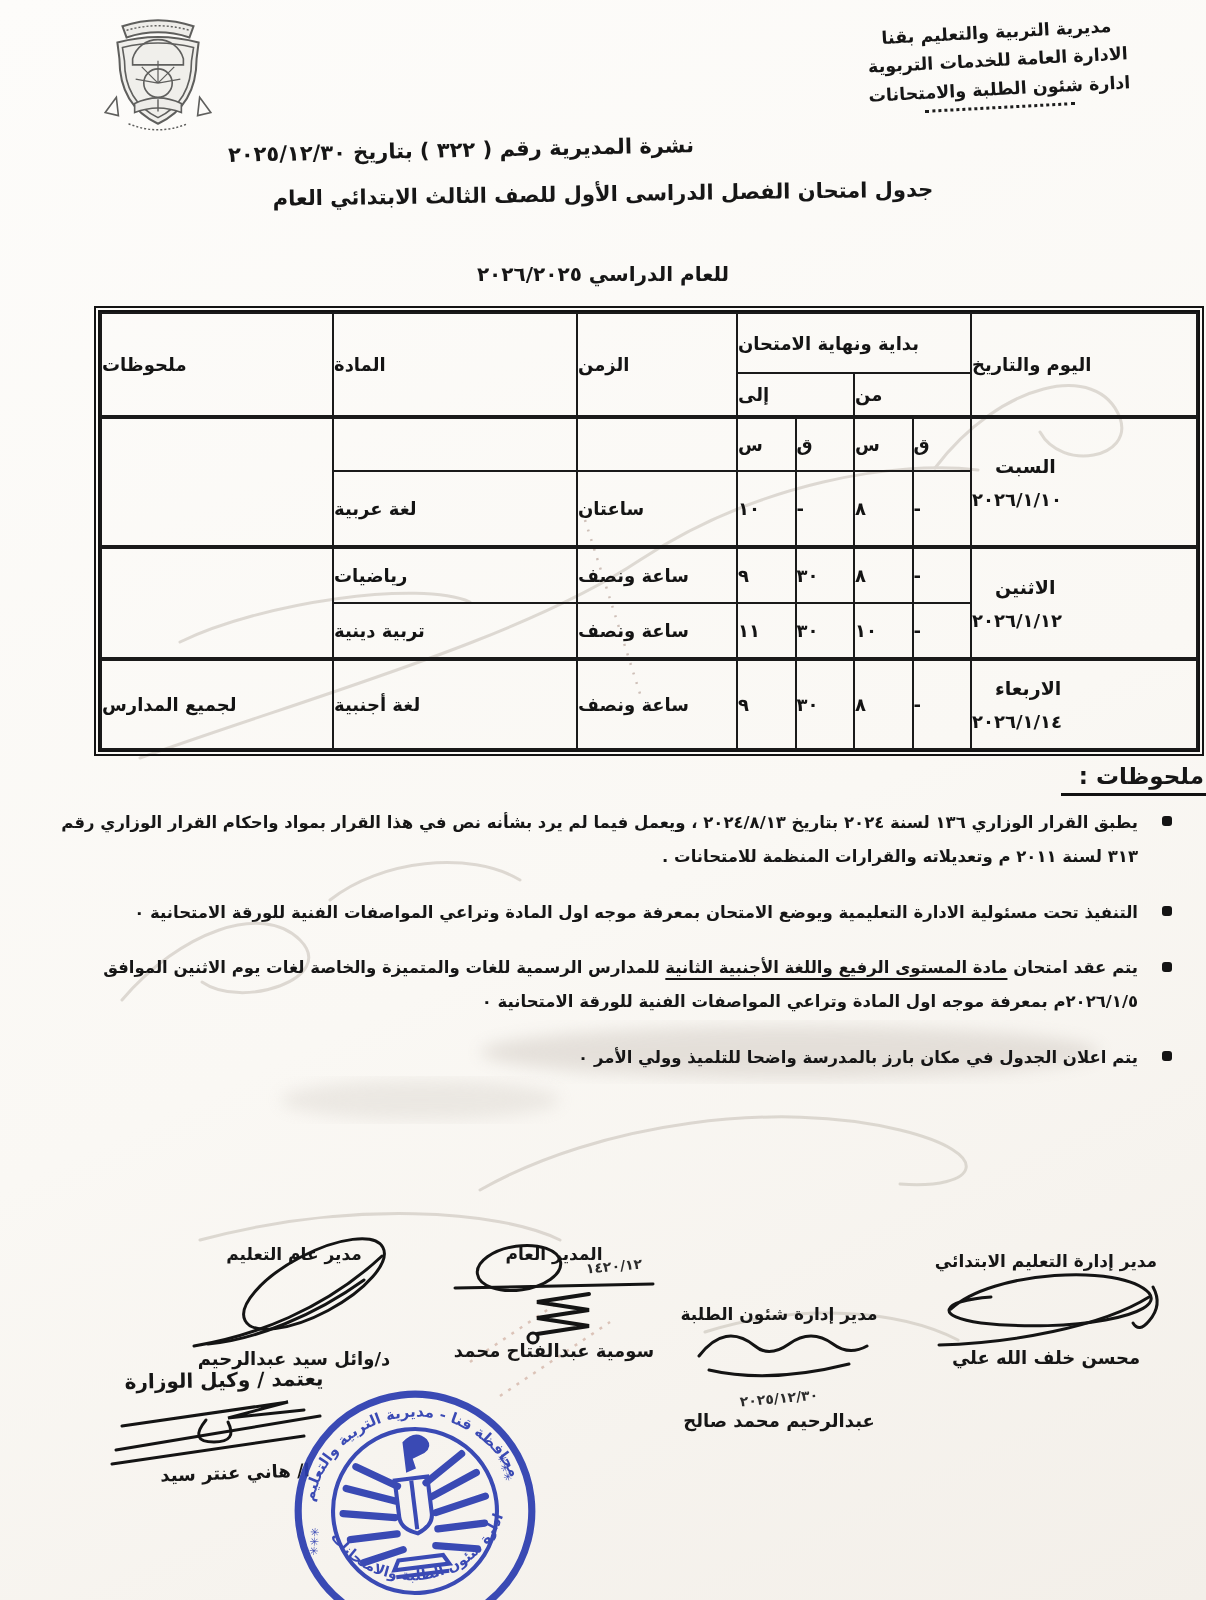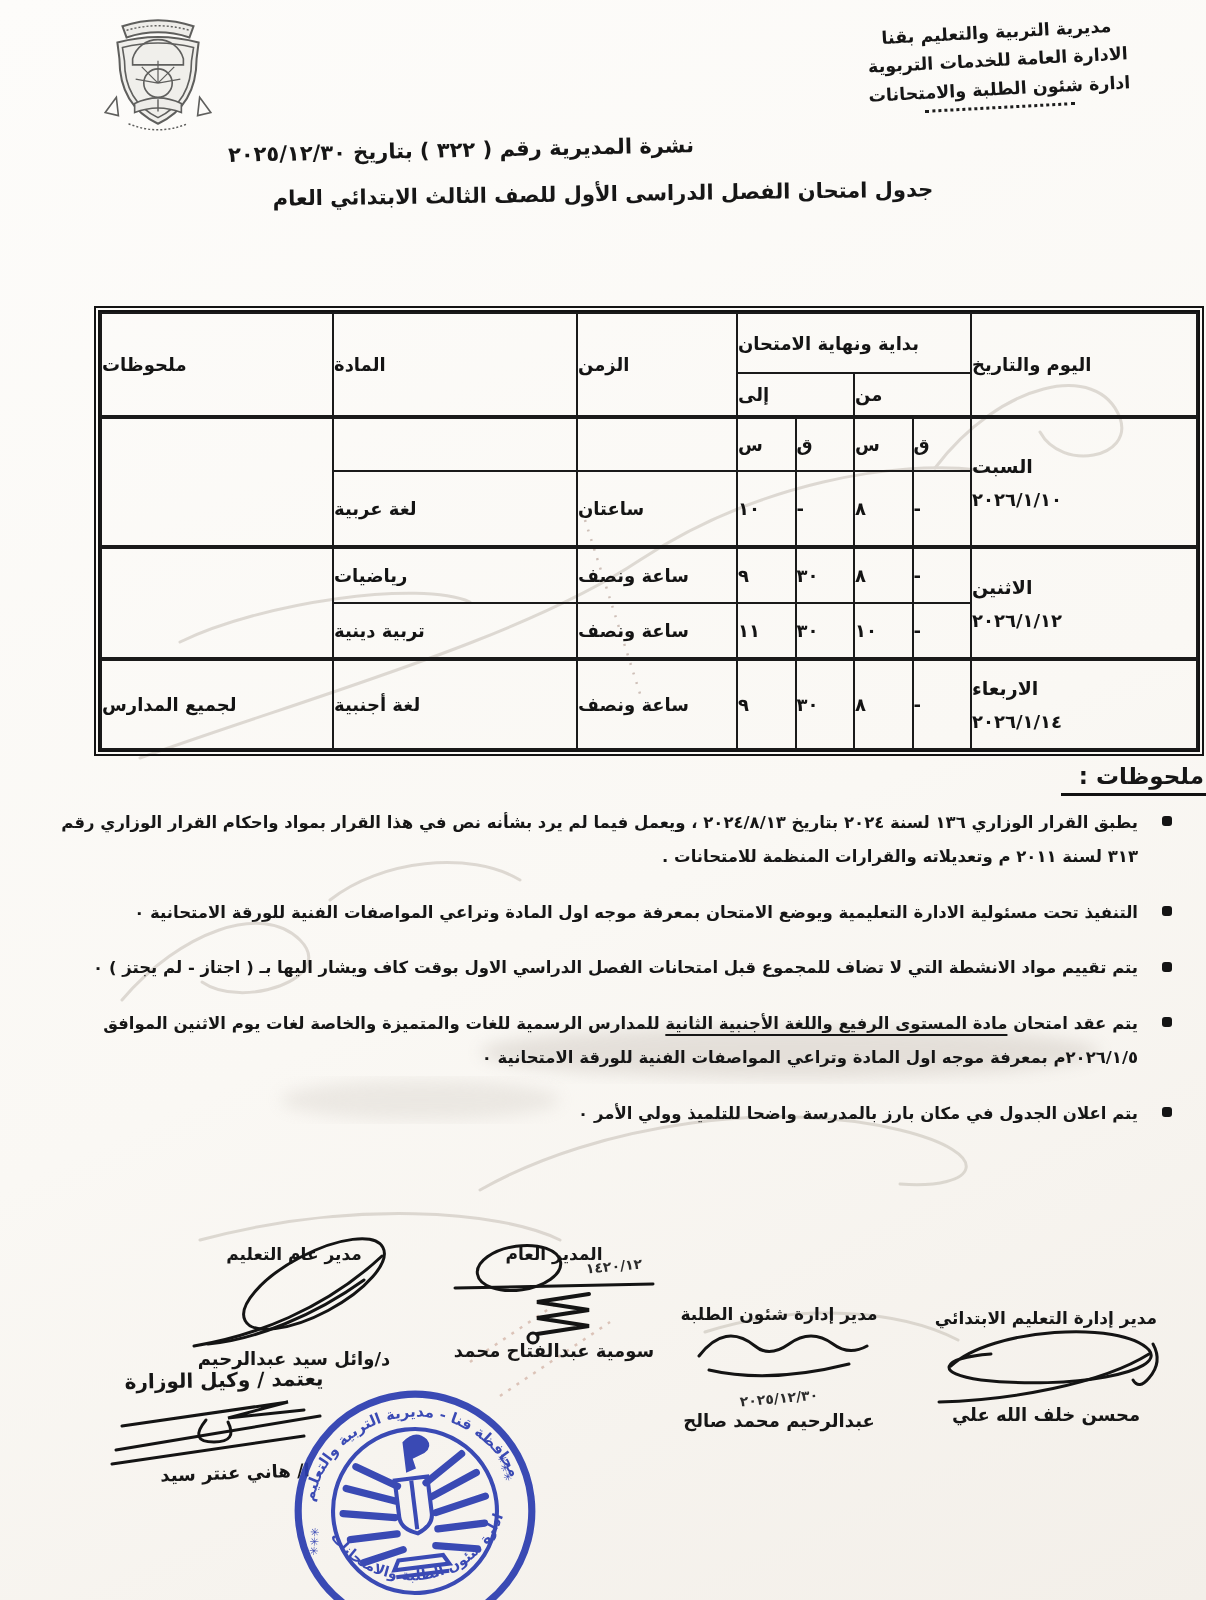--- a/index.html
+++ b/index.html
@@ -34,21 +34,21 @@
   #sched-wrap{top:306px; left:94px; width:1098px; border:6px double #131313; background:transparent;}
   table#sched{border-collapse:collapse; table-layout:fixed; width:100%; direction:rtl;}
   #sched td,#sched th{border:2px solid #1a1a1a; text-align:left; vertical-align:middle;
      font-weight:700; font-size:18px; padding:0; color:#141414;}
   #sched th{font-size:18px;}
   #sched tr.sep>td, #sched tr.sep>th{border-top-width:4px;}
   .c-day{width:224px;} .c-fq{width:58px;} .c-fh{width:66px;} .c-tq{width:52px;} .c-th{width:58px;}
   .c-time{width:158px;} .c-subj{width:242px;} .c-note{width:230px;}
   .h1{height:60px;} .h2{height:44px;} .h3{height:54px;} .h4{height:76px;}
   .h5{height:56px;} .h6{height:56px;} .h7{height:90px;}
-  .day-name{font-size:19px;} .day-date{font-size:18px; margin-top:12px;}
+  .day-name{font-size:19px;margin-left:23px;} .day-date{font-size:18px; margin-top:12px;}
   .thin-split{border-bottom:1.5px solid #2a2a2a !important;}
 
   
   #notes-heading{top:763px; right:-4px; font-size:23px; font-weight:700;
      border-bottom:3.5px solid #111; padding:0 6px 4px 18px;}
   #notes{top:806px; left:52px; width:1130px; list-style:none; margin:0; padding:0;}
   #notes li{position:relative; padding:0 44px 0 8px; margin-bottom:14px;
      font-weight:700; font-size:16.5px; line-height:2.05; text-align:right;}
   #notes li .sq{position:absolute; right:10px; top:0.62em; width:10px; height:10px;
      background:#141414; border-radius:3px;}
@@ -115,20 +115,21 @@
 
     <div id="letterhead" class="abs">
       <div>مديرية التربية والتعليم بقنا</div>
       <div>الادارة العامة للخدمات التربوية</div>
       <div>ادارة شئون الطلبة والامتحانات</div>
       <div class="dotted"></div>
     </div>
 
     <div id="t1" class="title-line">نشرة المديرية رقم ( ٣٢٢ ) بتاريخ ٢٠٢٥/١٢/٣٠</div>
     <div id="t2" class="title-line">جدول امتحان الفصل الدراسى الأول للصف الثالث الابتدائي العام</div>
+    <div id="t4" class="title-line">للعام الدراسي ٢٠٢٦/٢٠٢٥</div>
 
     <div id="sched-wrap" class="abs">
       <table id="sched">
         <tbody>
             <tr class="h1">
           <th class="c-day" rowspan="2">اليوم والتاريخ</th>
           <th colspan="4">بداية ونهاية الامتحان</th>
           <th class="c-time" rowspan="2">الزمن</th>
           <th class="c-subj" rowspan="2">المادة</th>
           <th class="c-note" rowspan="2">ملحوظات</th>
@@ -193,26 +194,25 @@
           <td>لجميع المدارس</td>
         </tr>
       </tbody>
         </table>
     </div>
 
     <div id="notes-heading" class="abs">ملحوظات :</div>
     <ul id="notes" class="abs">
       <li class="sp"><span class="sq"></span><span>يطبق القرار الوزاري ١٣٦ لسنة ٢٠٢٤ بتاريخ ٢٠٢٤/٨/١٣ ، ويعمل فيما لم يرد بشأنه نص في هذا القرار بمواد واحكام القرار الوزاري رقم ٣١٣ لسنة ٢٠١١ م وتعديلاته والقرارات المنظمة للامتحانات .</span></li>
       <li class="sp"><span class="sq"></span><span>التنفيذ تحت مسئولية الادارة التعليمية ويوضع الامتحان بمعرفة موجه اول المادة وتراعي المواصفات الفنية للورقة الامتحانية ٠</span></li>
-      <li class="sp"><span class="sq"></span><span>يتم تقييم مواد الانشطة التي لا تضاف للمجموع قبل امتحانات الفصل الدراسي الاول بوقت كاف ويشار اليها بـ ( اجتاز - لم يجتز ) ٠</span></li>
       <li class="sp"><span class="sq"></span><span>يتم عقد امتحان </span><span class="uline">مادة المستوى الرفيع واللغة الأجنبية الثانية</span><span> للمدارس الرسمية للغات والمتميزة والخاصة لغات يوم الاثنين الموافق ٢٠٢٦/١/٥م بمعرفة موجه اول المادة وتراعي المواصفات الفنية للورقة الامتحانية ٠</span></li>
       <li><span class="sq"></span><span>يتم اعلان الجدول في مكان بارز بالمدرسة واضحا للتلميذ وولي الأمر ٠</span></li>
     </ul>
 
-    <div class="sigcol" style="top:1308px; left:900px; width:292px;">
+    <div class="sigcol" style="top:1251px; left:900px; width:292px;">
       <div class="stitle">مدير إدارة التعليم الابتدائي</div>
       <svg class="sigsvg" width="250" height="92" viewBox="0 0 250 92">
         <g stroke="#141414" stroke-width="3" fill="none" stroke-linecap="round">
           <path d="M 30 52 C 70 14, 200 6, 228 36 C 246 58, 150 76, 60 66 C 14 60, 18 44, 70 40"></path>
           <path d="M 228 40 C 180 70, 90 86, 18 88"></path>
           <path d="M 232 30 q10 18 -4 34 q-10 12 -16 2"></path>
         </g>
       </svg>
       <div class="sname">محسن خلف الله علي</div>
     </div>

